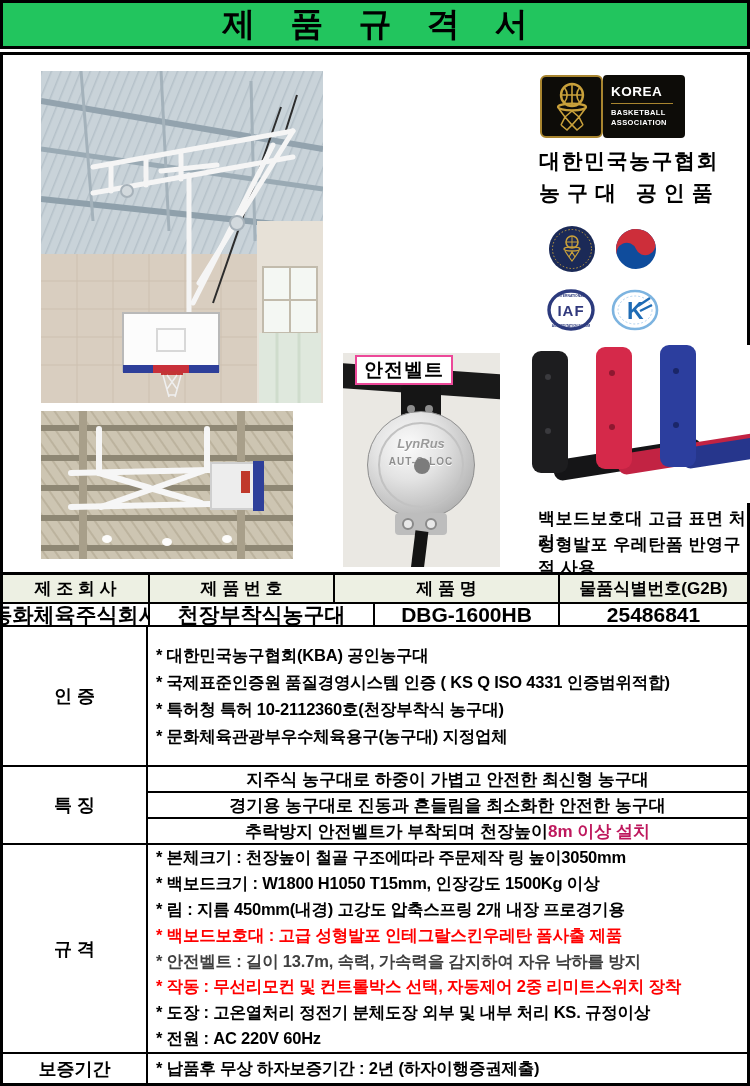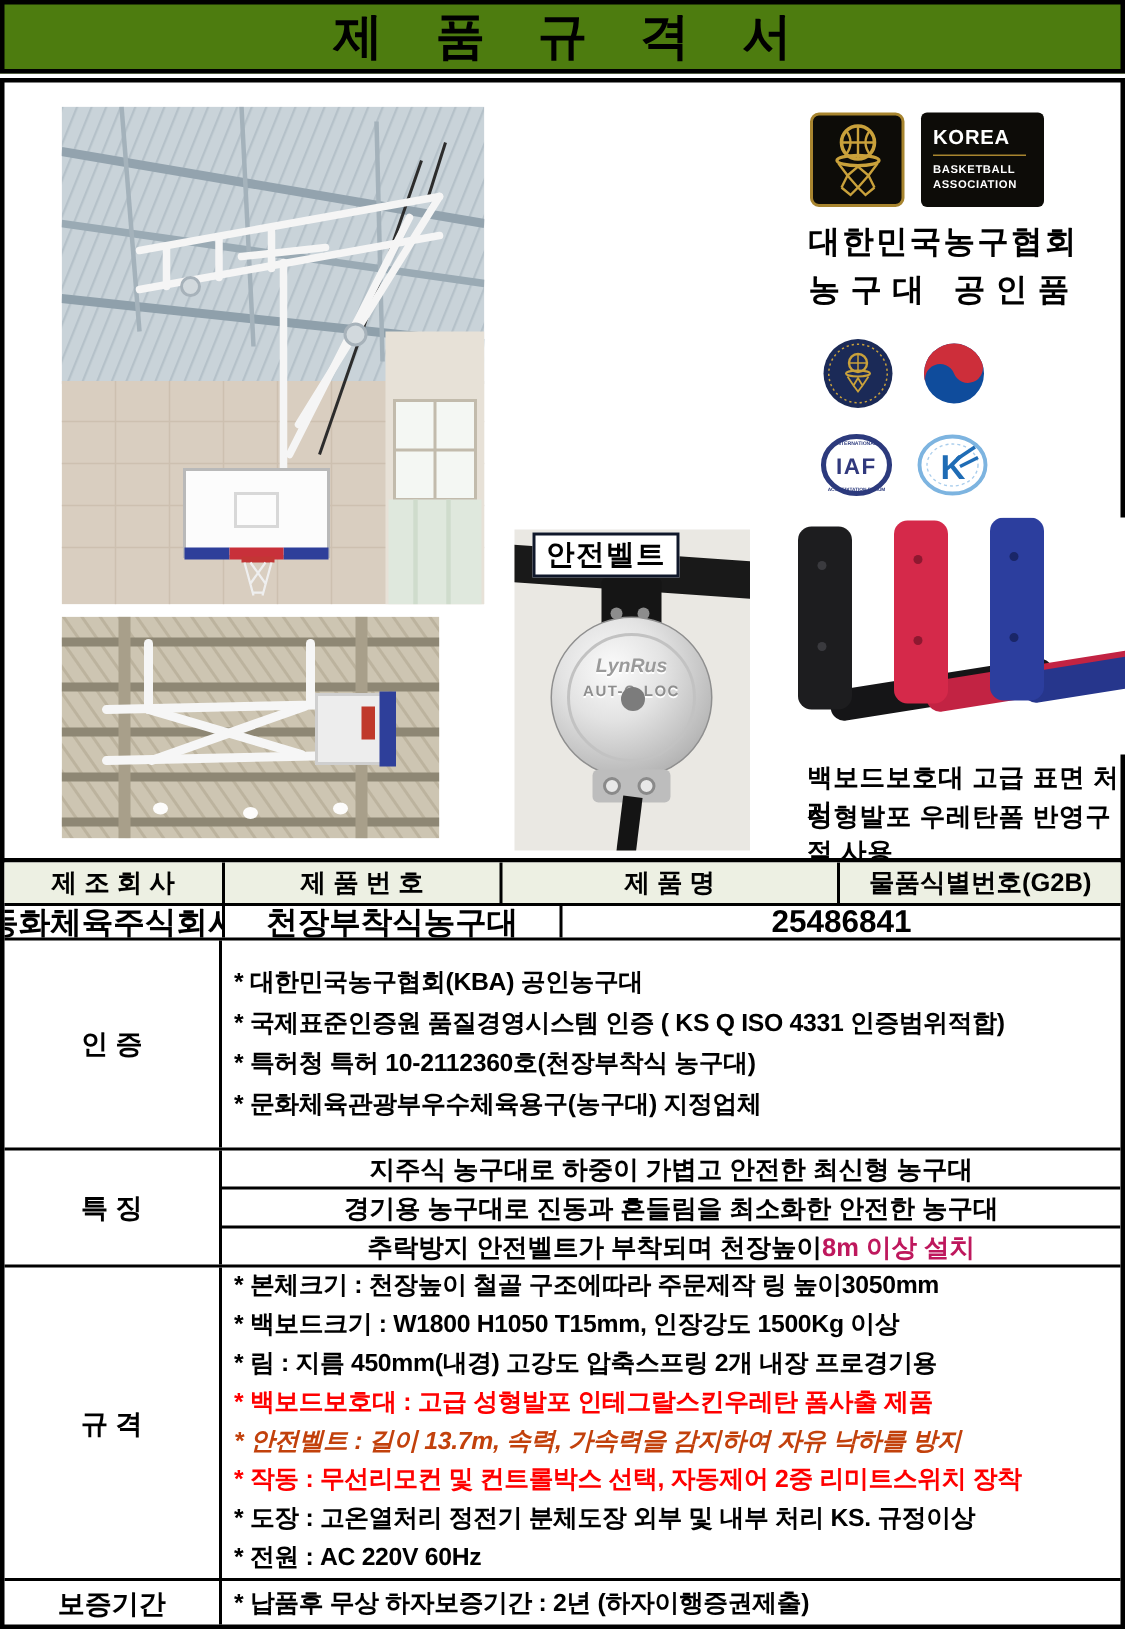--- a/index.html
+++ b/index.html
@@ -2,32 +2,32 @@
 <html><head>
 <meta charset="utf-8">
 <style>
   * { margin:0; padding:0; box-sizing:border-box; }
   html,body { background:#ffffff; }
   body { width:750px; height:1086px; position:relative; font-family:"Liberation Sans","DejaVu Sans",sans-serif; color:#000; }
   .page { position:absolute; inset:0; width:750px; height:1086px; background:#fff; overflow:hidden; }
 
   
   .title-box { position:absolute; top:0; left:0; width:750px; height:49px; border:3px solid #000;
-    display:flex; align-items:center; justify-content:center; background:#4d7c0f; }
+    display:flex; align-items:center; justify-content:center; background:#22c55e; }
   .title-box h1 { font-size:33px; font-weight:600; letter-spacing:13px; white-space:pre; padding-left:13px; }
 
   
   .images-section { position:absolute; top:52px; left:0; width:750px; height:520px;
     border:3px solid #000; border-bottom:none; background:#fff; }
 
   .photo { position:absolute; overflow:hidden; }
   .photo svg { display:block; }
 
   
-  .kba-logo { position:absolute; left:537px; top:20px; display:flex; gap:11px; }
+  .kba-logo { position:absolute; left:537px; top:20px; display:flex; gap:0; }
   .kba-square { width:63px; height:63px; background:#0d0c08; border:2px solid #a8852f; border-radius:6px;
     display:flex; align-items:center; justify-content:center; }
   .kba-textbox { width:82px; height:63px; background:#0d0c08; border-radius:4px; padding:9px 0 0 8px; }
   .kba-textbox .t1 { color:#fff; font-size:13.5px; font-weight:800; letter-spacing:0.5px; }
   .kba-textbox .rule { width:62px; height:1px; background:#a8852f; margin:4px 0 4px 0; }
   .kba-textbox .t2 { color:#fff; font-size:7.5px; font-weight:700; letter-spacing:0.4px; line-height:10px; }
   .kba-line1 { position:absolute; left:536px; top:92px; font-size:21px; font-weight:800; letter-spacing:1.5px;text-align:center; }
   .kba-line2 { position:absolute; left:536px; top:124px; font-size:21px; font-weight:800; letter-spacing:7px; }
 
   .seal { position:absolute; width:48px; height:48px; }
@@ -40,21 +40,21 @@
   .belt-device { position:absolute; left:24px; top:58px; width:108px; height:108px; border-radius:50%;
     background:radial-gradient(circle at 38% 32%, #fbfbfb 0%, #e3e3e3 35%, #bdbdbd 70%, #9a9a9a 100%);
     border:1px solid #8f8f8f; }
   .belt-device .ring { position:absolute; inset:10px; border-radius:50%; border:2px solid #c2c2c2; }
   .belt-device .hub { position:absolute; left:46px; top:46px; width:16px; height:16px; border-radius:50%; background:#7c7c7c; }
   .belt-brand { position:absolute; width:100%; top:24px; text-align:center; font-size:13px; font-style:italic; font-weight:700; color:#9a9a9a; text-shadow:0 1px 0 #fff; }
   .belt-model { position:absolute; width:100%; top:44px; text-align:center; font-size:10px; font-weight:800; letter-spacing:1px; color:#8e8e8e; text-shadow:0 1px 0 #fff; }
   .belt-foot { position:absolute; left:52px; top:160px; width:52px; height:22px; background:#bdbdbd; border-radius:4px; }
   .belt-foot .bolt { position:absolute; top:5px; width:12px; height:12px; border-radius:50%; background:#e8e8e8; border:2px solid #8a8a8a; }
   .belt-strap { position:absolute; left:70px; top:178px; width:13px; height:40px; background:#141414; transform:rotate(7deg); }
-  .belt-label { position:absolute; left:12px; top:2px; background:#fff; border:2px solid #0f172a; padding:0 7px; font-size:19px; font-weight:800; letter-spacing:1px; }
+  .belt-label { position:absolute; left:12px; top:2px; background:#fff; border:2px solid #ec4899; padding:0 7px; font-size:19px; font-weight:800; letter-spacing:1px; }
 
   .pad-caption1 { position:absolute; left:535px; top:452px; font-size:17px; font-weight:800; letter-spacing:0.5px; }
   .pad-caption2 { position:absolute; left:535px; top:478px; font-size:17px; font-weight:800; letter-spacing:0.5px; }
 
   
   .main-table { position:absolute; top:572px; left:0; width:750px; height:514px; border:3px solid #000;
     display:flex; flex-direction:column; background:#fff; }
   .trow { display:flex; flex:0 0 auto; }
   .trow + .trow { border-top:2px solid #000; }
   .cell { display:flex; align-items:center; justify-content:center; white-space:nowrap; overflow:hidden; }
@@ -297,20 +297,21 @@
     <div class="trow hdr">
       <div class="cell c1">제 조 회 사</div>
       <div class="cell c3">제 품 번 호</div>
       <div class="cell c2">제 품 명</div>
       <div class="cell c4">물품식별번호(G2B)</div>
     </div>
 
     <div class="trow vals">
       <div class="cell c1">동화체육주식회사</div>
       <div class="cell c2">천장부착식농구대</div>
+      <div class="cell c3">DBG-1600HB</div>
       <div class="cell c4">25486841</div>
     </div>
 
     <div class="trow sect cert-row">
       <div class="label">인 증</div>
       <div class="content">
         <div class="itemline">* 대한민국농구협회(KBA) 공인농구대</div>
         <div class="itemline">* 국제표준인증원 품질경영시스템 인증 ( KS  Q  ISO 4331 인증범위적합)</div>
         <div class="itemline">* 특허청 특허 10-2112360호(천장부착식 농구대)</div>
         <div class="itemline">* 문화체육관광부우수체육용구(농구대) 지정업체</div>
@@ -329,21 +330,21 @@
       </div>
     </div>
 
     <div class="trow sect specs-row">
       <div class="label">규 격</div>
       <div class="content">
         <div class="itemline" style="color: rgb(0, 0, 0);">* 본체크기 : 천장높이 철골 구조에따라 주문제작 링 높이3050mm</div>
         <div class="itemline" style="color: rgb(0, 0, 0);">* 백보드크기 : W1800 H1050 T15mm, 인장강도 1500Kg 이상</div>
         <div class="itemline" style="color: rgb(0, 0, 0);">* 림 : 지름 450mm(내경) 고강도 압축스프링 2개 내장 프로경기용</div>
         <div class="itemline" style="color: rgb(255, 0, 0);">* 백보드보호대 : 고급 성형발포 인테그랄스킨우레탄 폼사출 제품</div>
-        <div class="itemline" style="color: #c2410c; font-style: italic;">* 안전벨트 : 길이 13.7m, 속력, 가속력을 감지하여 자유 낙하를 방지</div>
+        <div class="itemline" style="color: #404040;">* 안전벨트 : 길이 13.7m, 속력, 가속력을 감지하여 자유 낙하를 방지</div>
         <div class="itemline" style="color: rgb(255, 0, 0);">* 작동 : 무선리모컨 및 컨트롤박스 선택, 자동제어 2중 리미트스위치 장착</div>
         <div class="itemline" style="color: rgb(0, 0, 0);">* 도장 : 고온열처리 정전기 분체도장 외부 및 내부 처리 KS. 규정이상</div>
         <div class="itemline" style="color: rgb(0, 0, 0);">* 전원 : AC 220V 60Hz</div>
       </div>
     </div>
 
     <div class="trow sect warranty-row">
       <div class="label">보증기간</div>
       <div class="content">
         <div class="itemline">* 납품후 무상 하자보증기간 : 2년 (하자이행증권제출)</div>

